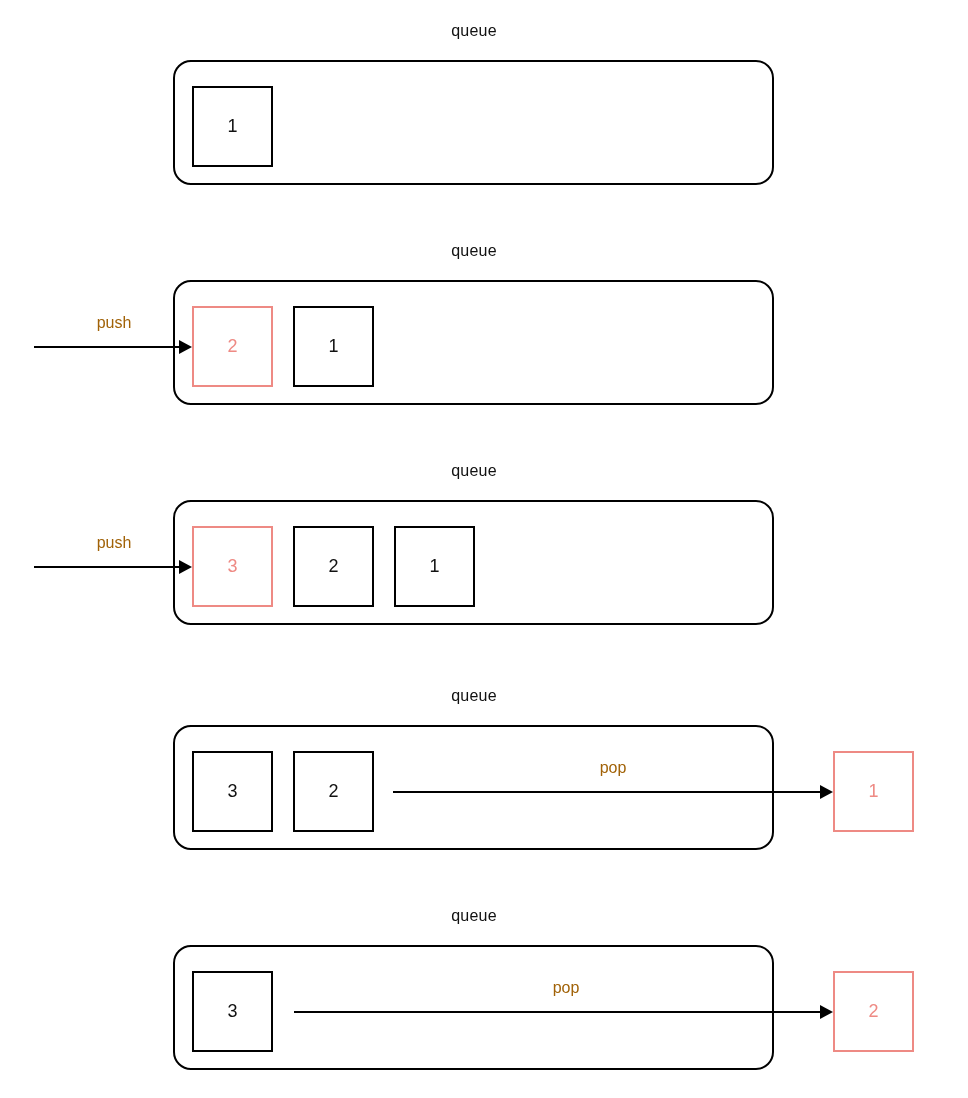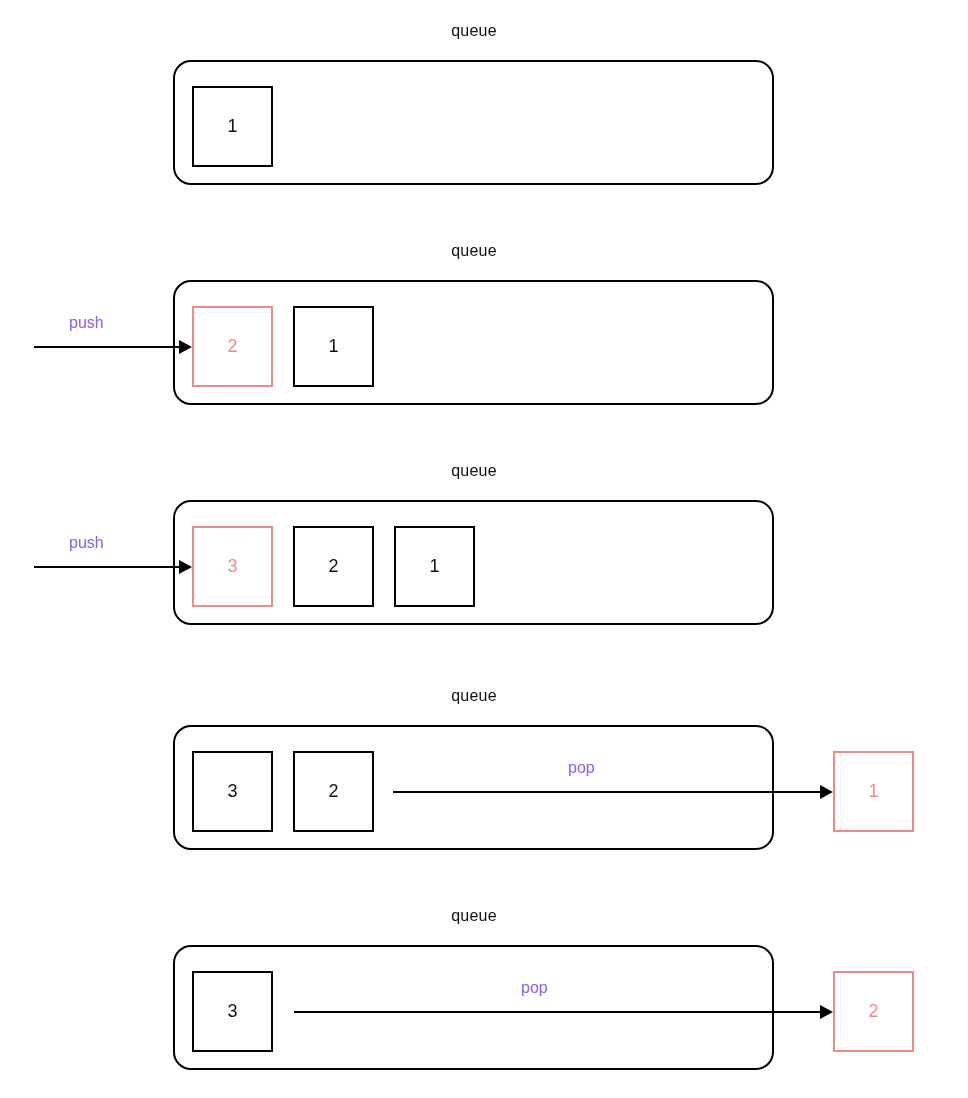--- a/index.html
+++ b/index.html
@@ -92,22 +92,22 @@
     width: 0;
     height: 0;
     border-top: 7px solid transparent;
     border-bottom: 7px solid transparent;
     border-left: 13px solid #000000;
   }
 
   .arrow-label {
     position: absolute;
     font-size: 16px;
-    color: #8b5cf6;
-    text-align: left;
+    color: #a16207;
+    text-align: center;
     width: 90px;
   }
 </style>
 </head>
 <body>
 
 <div class="panel" style="top:0px;height:220px;">
   <div class="queue-label" style="left:398px;top:22px;">queue</div>
   <div class="queue-box" style="top:60px;"></div>
   <div class="cells" style="top:86px;">

